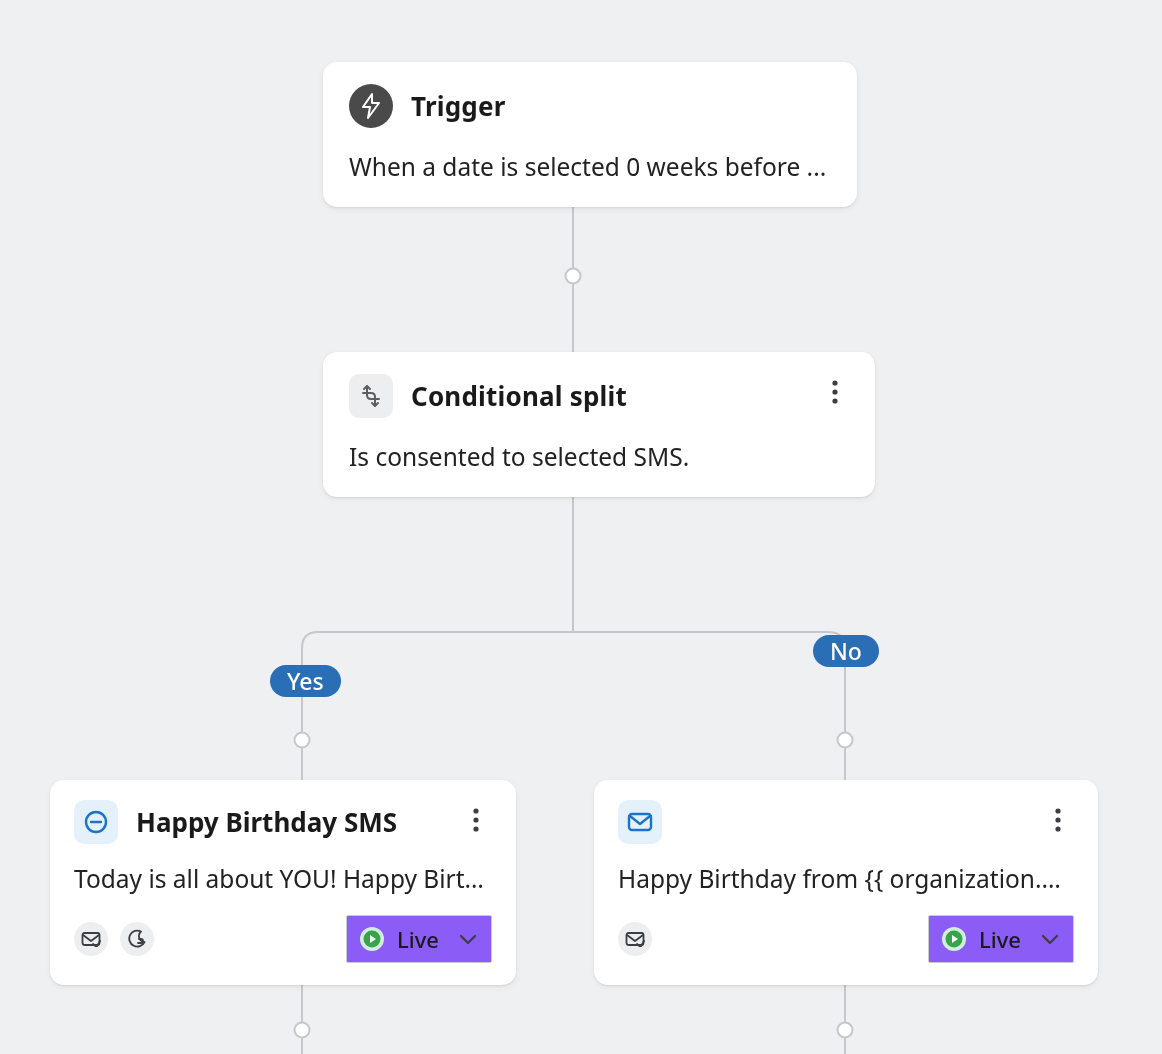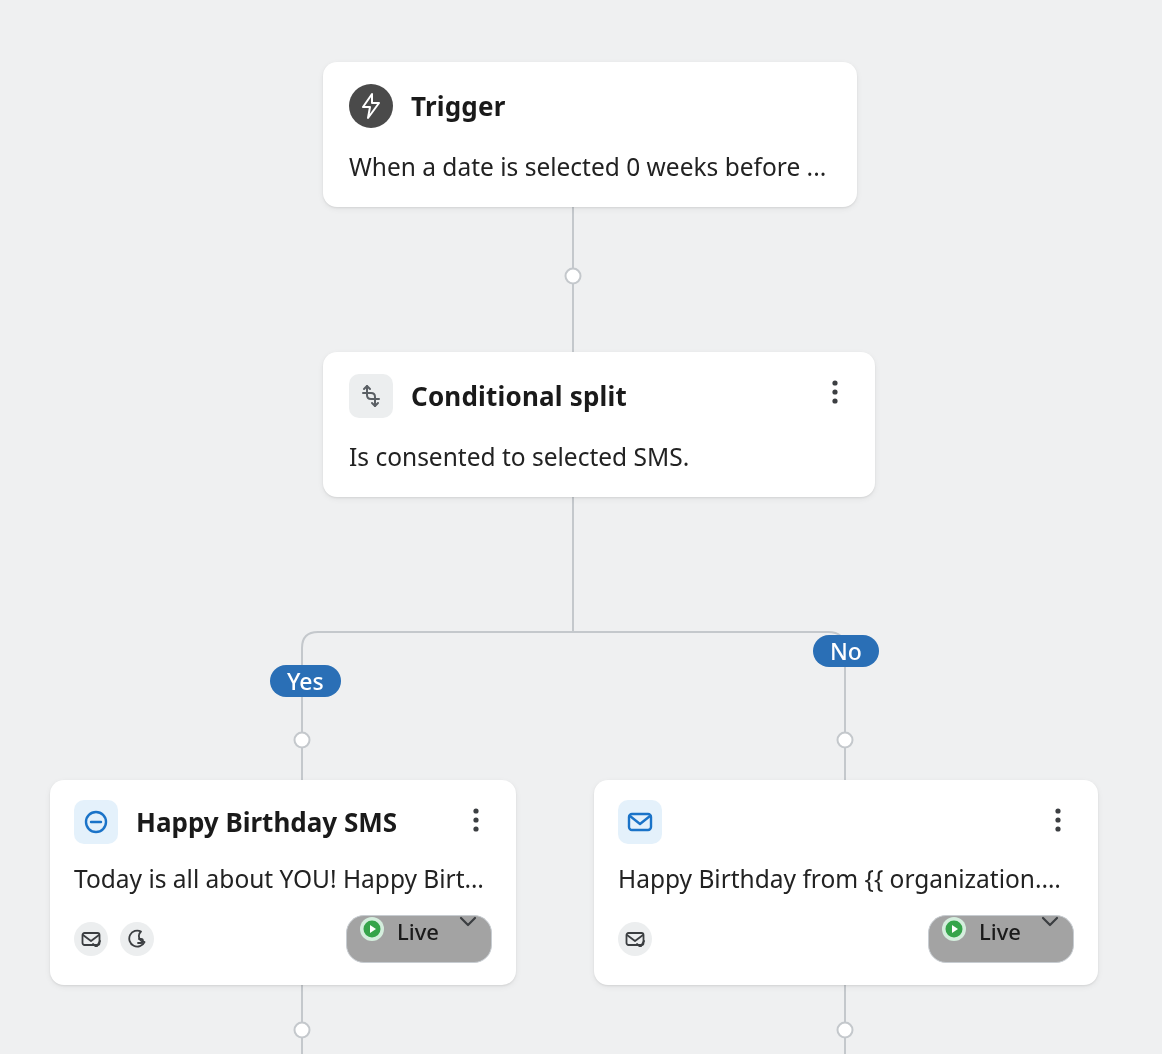--- a/index.html
+++ b/index.html
@@ -17,21 +17,21 @@
   .icon-rounded.email{background:#e4f1fb;}
   .menu-button{position:absolute;right:22px;top:22px;width:36px;height:36px;display:flex;align-items:center;justify-content:center;background:transparent;border:none;cursor:pointer;border-radius:8px;}
   .branch-pill{position:absolute;height:32px;padding:0 17px;border-radius:16px;background:#2a6fb6;color:#fff;font-size:23px;font-weight:500;display:flex;align-items:center;justify-content:center;}
   .card{position:absolute;background:#fff;border-radius:14px;box-shadow:0 2px 6px rgba(0,0,0,.06),0 1px 2px rgba(0,0,0,.08);box-sizing:border-box;padding:20px 24px 22px 24px;}
   .card-header{display:flex;align-items:center;gap:18px;}
   .card-title{font-weight:700;font-size:26px;}
   .card-desc{margin-top:18px;font-size:24.5px;color:#222;white-space:nowrap;overflow:hidden;text-overflow:ellipsis;}
   .card-footer{margin-top:20px;display:flex;align-items:center;justify-content:space-between;}
   .footer-icons{display:flex;gap:12px;}
   .small-icon{width:34px;height:34px;border-radius:50%;background:#eceeef;display:flex;align-items:center;justify-content:center;}
-  .status-select{height:46px;border:1.5px solid #c7ccd1;border-radius:18px;display:flex;gap:12px;padding:0 14px 0 12px;cursor:pointer;background:#a3a3a3;}
+  .status-select{height:46px;border:1.5px solid #c7ccd1;border-radius:2px;display:flex;align-items:center;gap:12px;padding:0 14px 0 12px;cursor:pointer;background:#8b5cf6;}
   .status-label{font-size:22px;font-weight:500;}
   .live-glyph{width:26px;height:26px;display:flex;align-items:center;justify-content:center;}
   .chev{margin-left:8px;display:flex;}
   svg{display:block;}
 </style>
 </head>
 <body>
 
 <div class="canvas">
 

